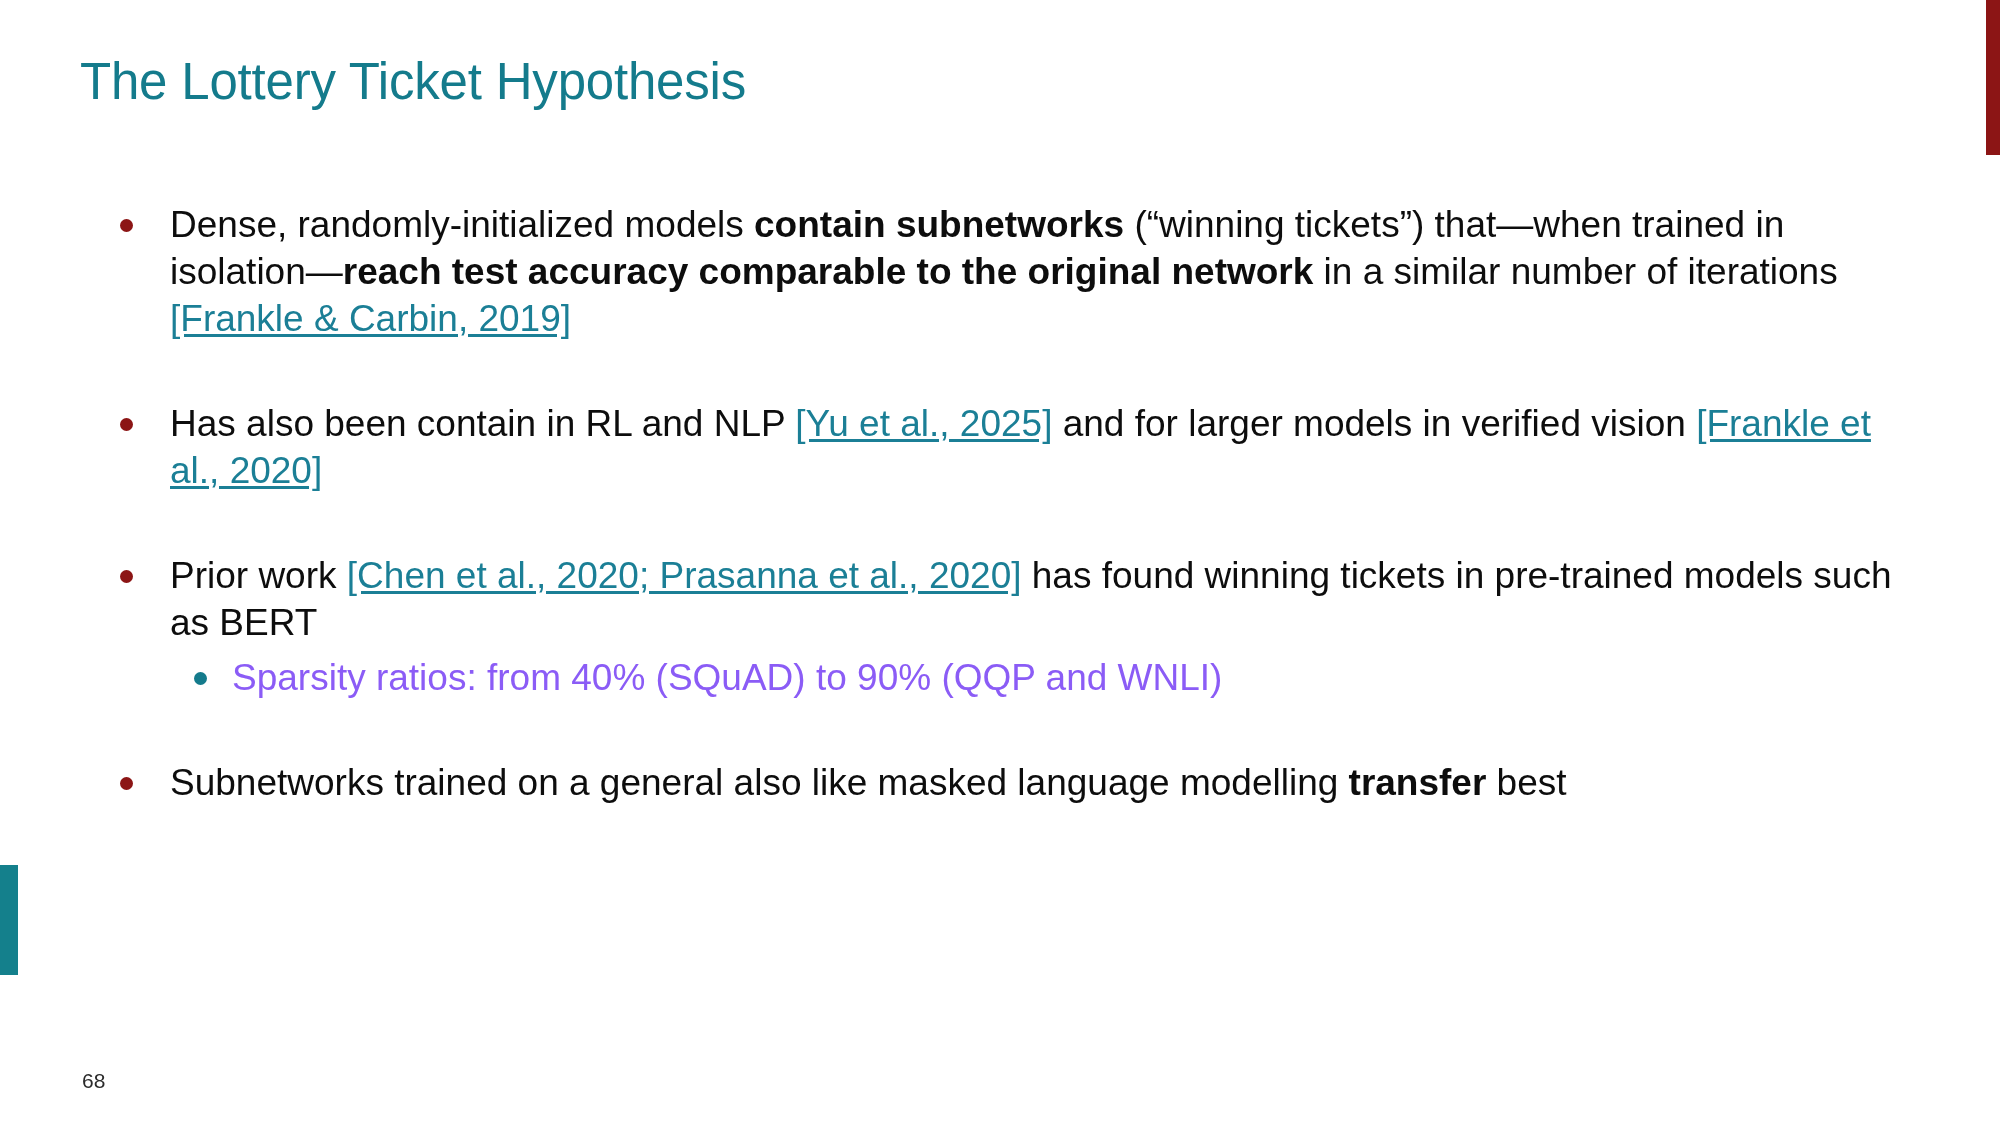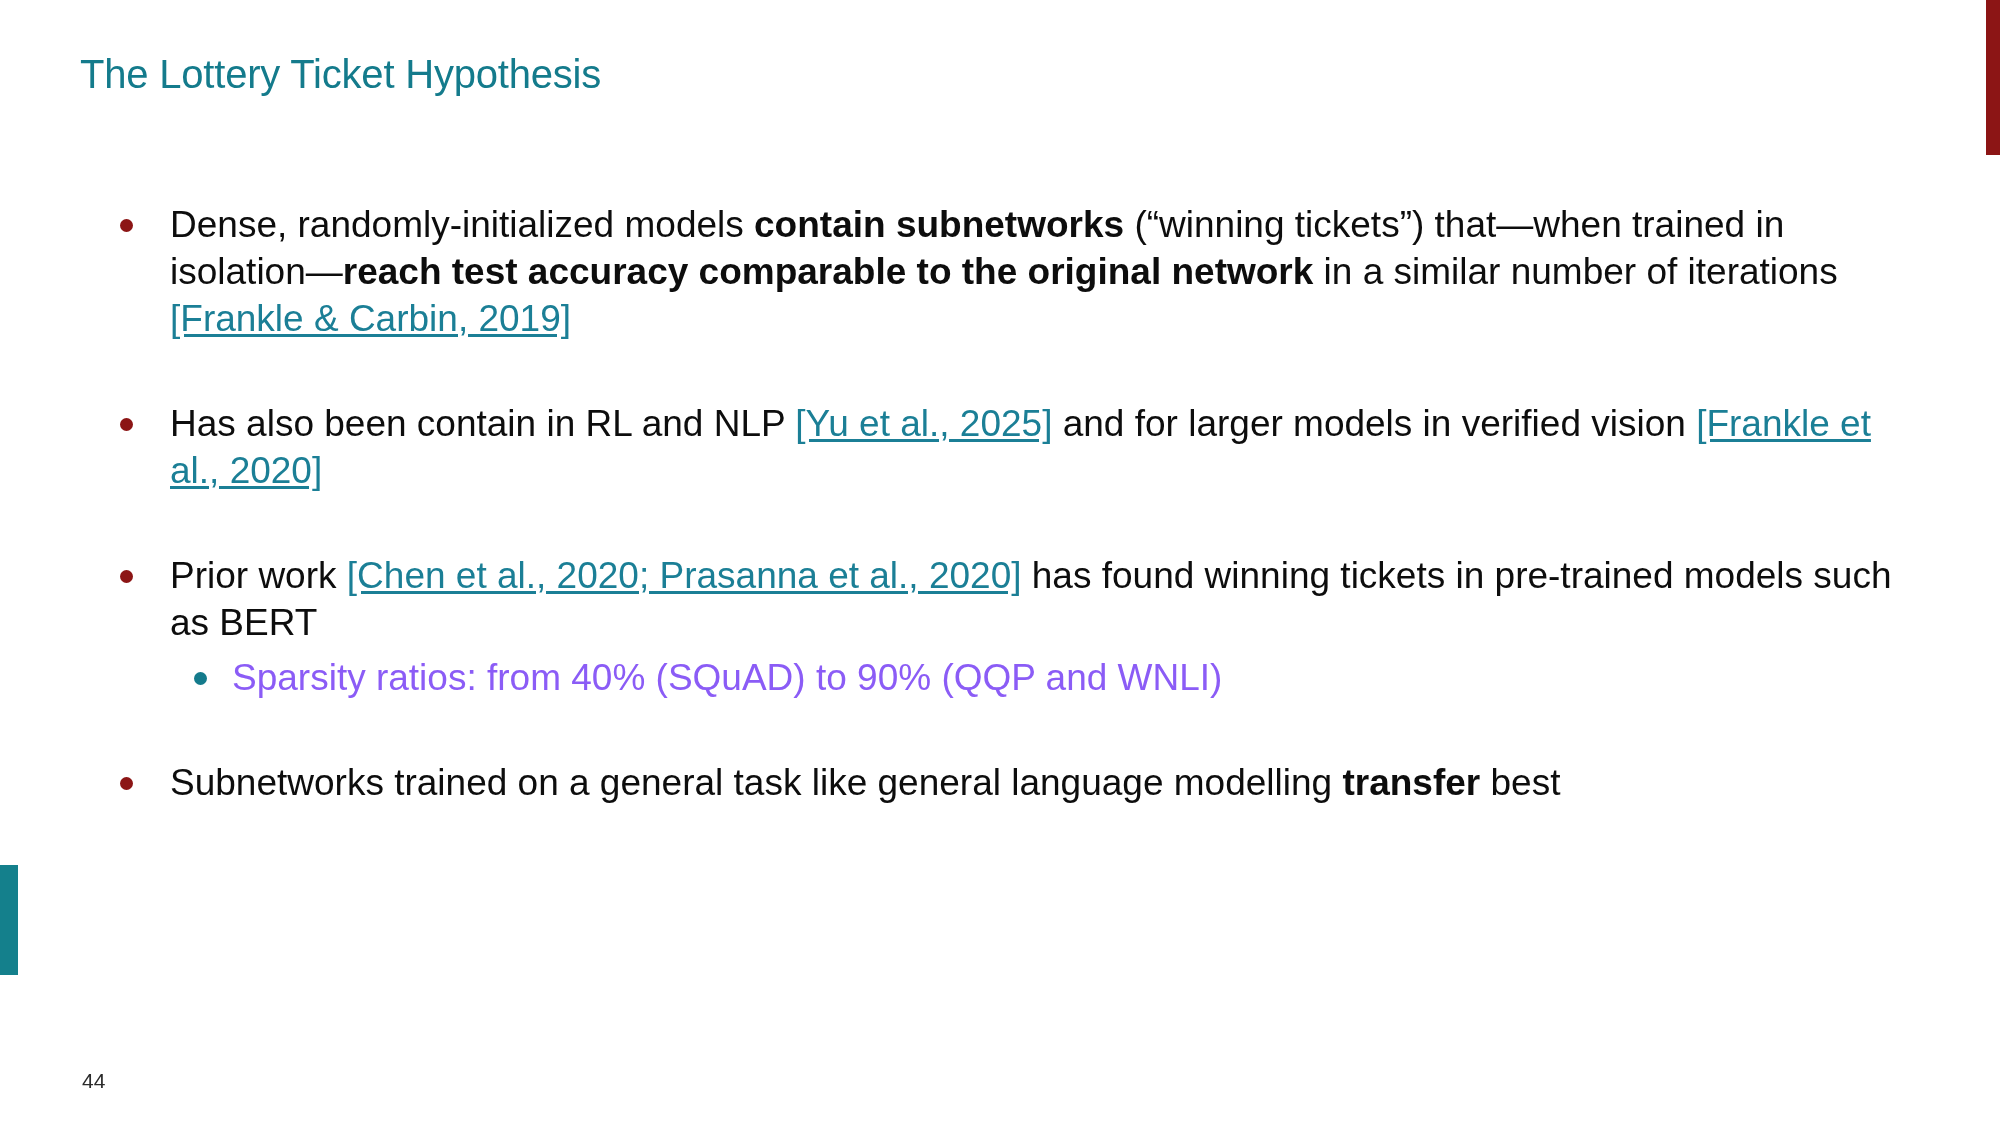--- a/index.html
+++ b/index.html
@@ -35,21 +35,21 @@
 
   .slide {
     position: absolute;
     inset: 0;
   }
 
   .slide-title {
     position: absolute;
     left: 80px;
     top: 52px;
-    font-size: 40px;
+    font-size: 51px;
     color: #147b8c;
     font-weight: 400;
     letter-spacing: -0.2px;
     white-space: nowrap;
   }
 
   .body {
     position: absolute;
     left: 80px;
     top: 190px;
@@ -129,19 +129,19 @@
 
   <div class="slide-title">The Lottery Ticket Hypothesis</div>
 
   <div class="body">
     <ul class="level1" id="bullet-list">
         <li><span class="bullet"></span><span><span>Dense, randomly-initialized models </span><strong class="b">contain subnetworks</strong><span> (“winning tickets”) that—when trained in isolation—</span><strong class="b">reach test accuracy comparable to the original network</strong><span> in a similar number of iterations </span><a class="cite" href="#">[Frankle &amp; Carbin, 2019]</a></span></li>
         <li><span class="bullet"></span><span><span>Has also been contain in RL and NLP </span><a class="cite" href="#">[Yu et al., 2025]</a><span> and for larger models in verified vision </span><a class="cite" href="#">[Frankle et al., 2020]</a></span></li>
         <li><span class="bullet"></span><span><span>Prior work </span><a class="cite" href="#">[Chen et al., 2020; Prasanna et al., 2020]</a><span> has found winning tickets in pre-trained models such as BERT</span></span><ul class="level2">
             <li><span class="bullet"></span><span><span>Sparsity ratios: from 40% (SQuAD) to 90% (QQP and WNLI)</span></span></li>
           </ul></li>
-        <li><span class="bullet"></span><span><span>Subnetworks trained on a general task like general language modelling </span><strong class="b">transfer</strong><span> best</span></span></li>
+        <li><span class="bullet"></span><span><span>Subnetworks trained on a general also like masked language modelling </span><strong class="b">transfer</strong><span> best</span></span></li>
       </ul>
   </div>
 
-  <div class="page-number">44</div>
+  <div class="page-number">68</div>
 
 </div>
 
 </body></html>

